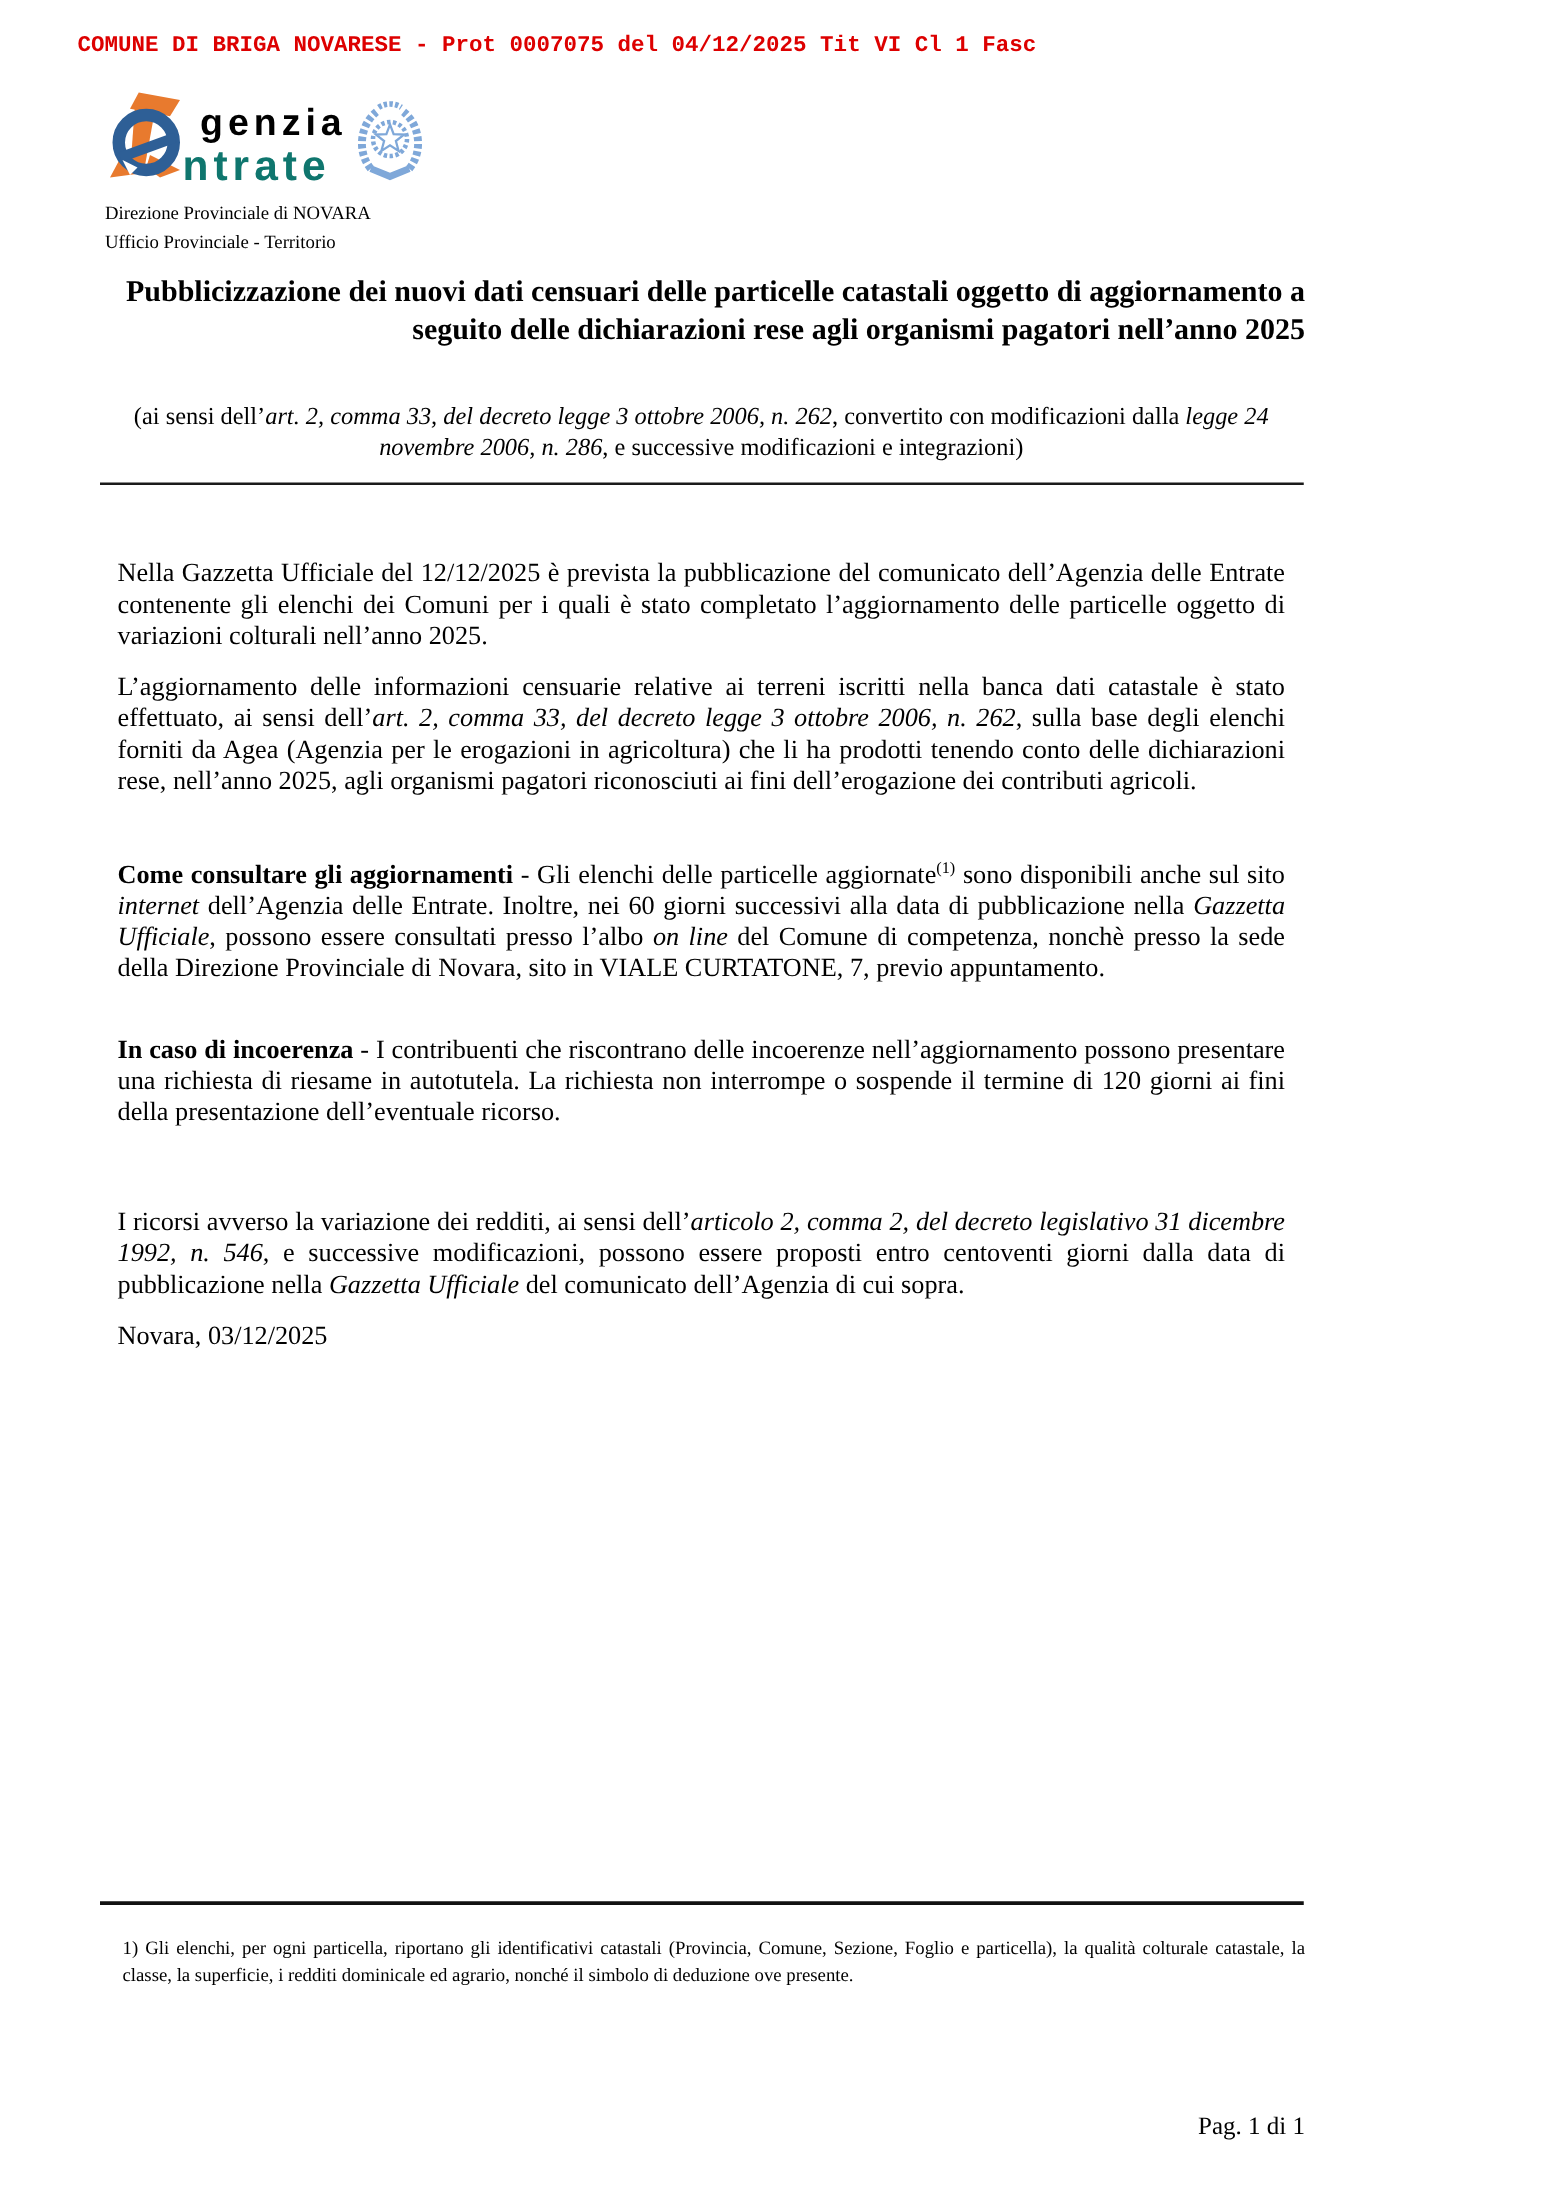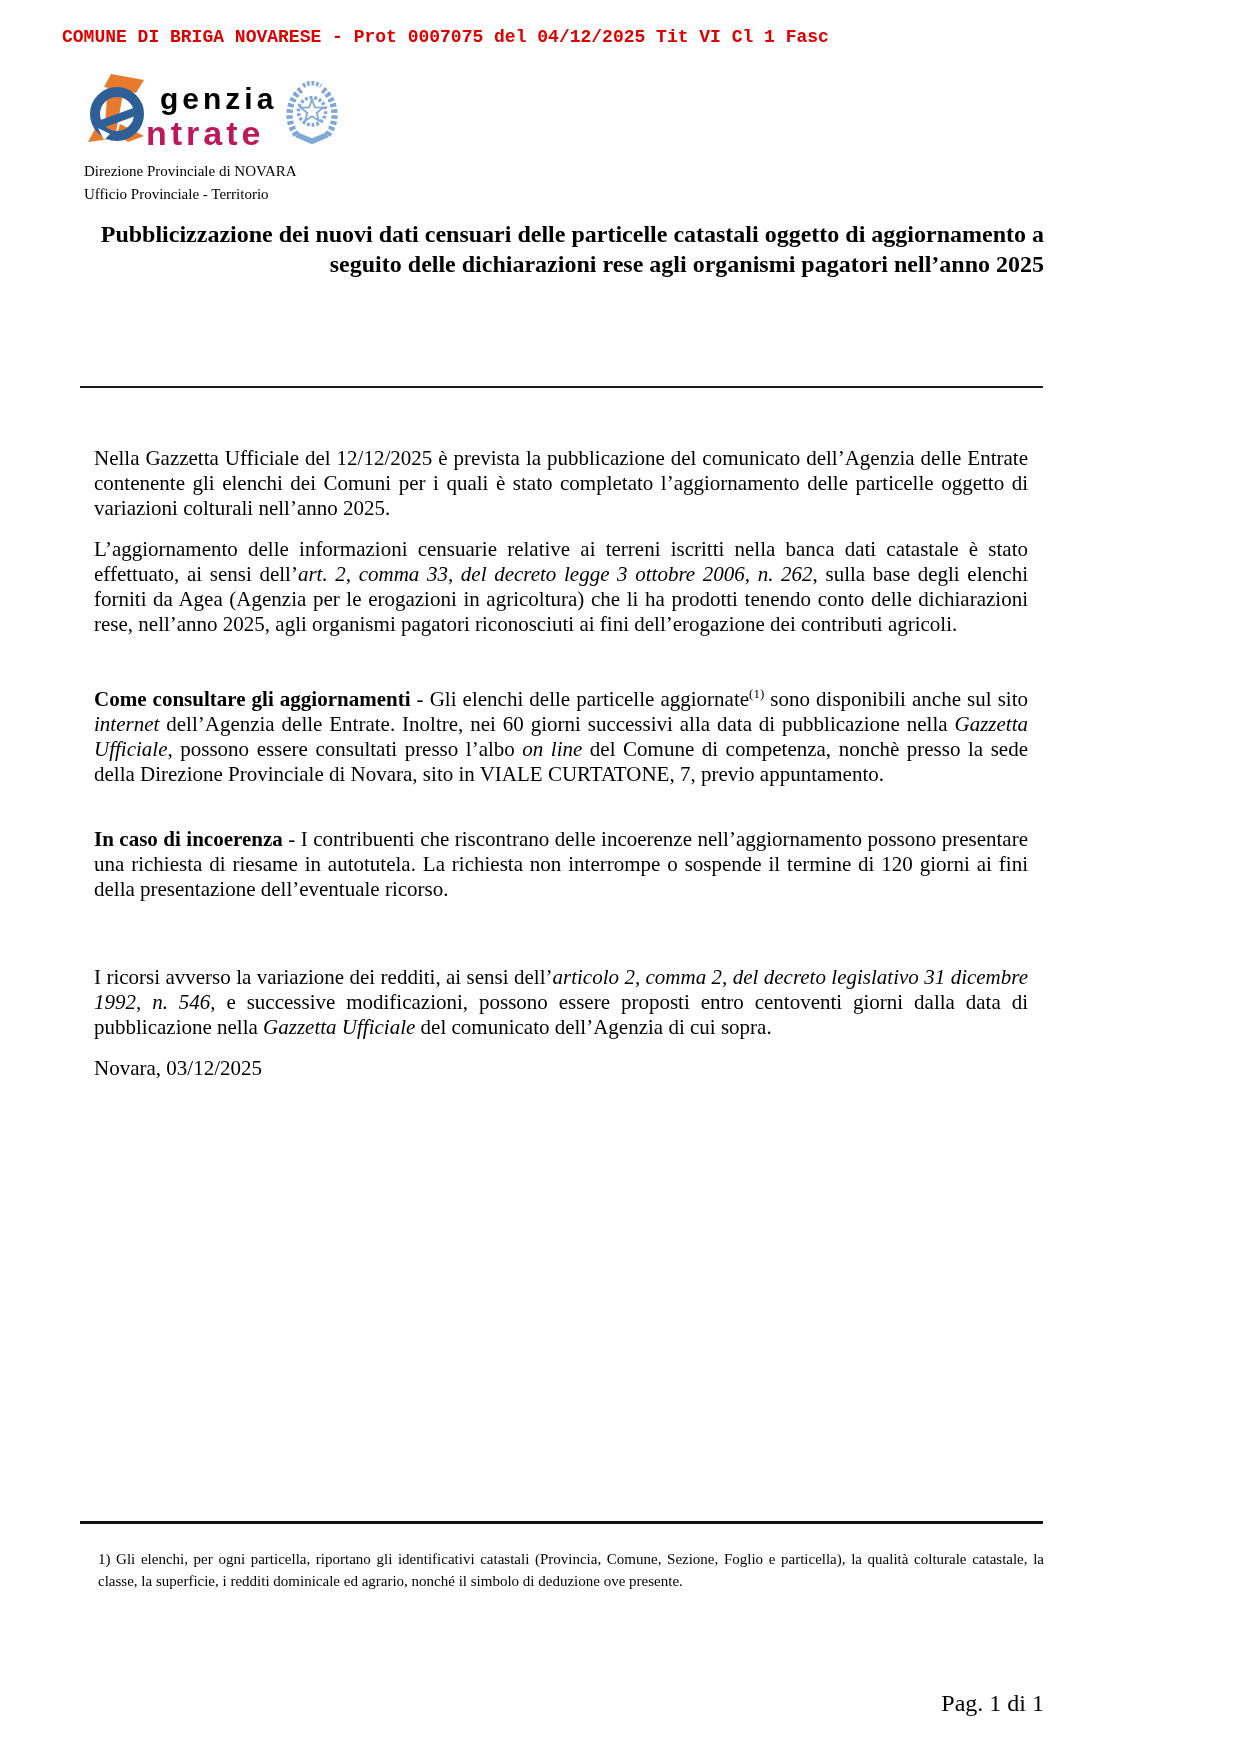--- a/index.html
+++ b/index.html
@@ -102,21 +102,21 @@
     width:946px;
     font-size:15px;
     line-height:21.5px;
     text-align:justify;
   }
   .pagenum{
     position:absolute;
     left:78px; top:1690px;
     width:966px;
     text-align:right;
-    font-size:24px;
+    font-size:20px;
   }
 </style>
 </head>
 <body>
 
 <div class="page">
 
   <div class="protocol" style="color: rgb(221, 0, 0);">COMUNE DI BRIGA NOVARESE - Prot 0007075 del 04/12/2025 Tit VI Cl 1 Fasc</div>
 
   <div class="logo-row">
@@ -124,41 +124,42 @@
       <path d="M20,15 L27,2 L60,8 L52,21 Z" fill="#e87a2e"></path>
       <path d="M24,12 L40,16 L31,66 L20,66 Z" fill="#e87a2e"></path>
       <path d="M26,52 L34,66 L4,70 L12,55 Z" fill="#e87a2e"></path>
       <path d="M36,52 L60,64 L44,70 L33,62 Z" fill="#e87a2e"></path>
       <circle cx="33" cy="42" r="22" fill="none" stroke="#2e5f96" stroke-width="10"></circle>
       <path d="M11,50 L55,34 L57,42 L13,58 Z" fill="#2e5f96"></path>
       <path d="M14,56 L26,62 L20,68 Z" fill="#ffffff"></path>
     </svg>
     <div class="wordmark">
       <div class="w1" style="color: #000000;">genzia</div>
-      <div class="w2" style="color: #be185d;">ntrate</div>
+      <div class="w2" style="color: #0f766e;">ntrate</div>
     </div>
     <svg class="emblem" viewBox="0 0 64 78">
       <g stroke="#7fa8d9" fill="none">
         <path d="M15,62 C3,48 5,24 20,12" stroke-width="7" stroke-dasharray="4 2.5"></path>
         <path d="M49,62 C61,48 59,24 44,12" stroke-width="7" stroke-dasharray="4 2.5"></path>
         <path d="M22,8 C28,4 36,4 42,8" stroke-width="5" stroke-dasharray="3 2"></path>
         <circle cx="32" cy="36" r="15" stroke-width="4" stroke-dasharray="3 2.2"></circle>
         <path d="M15,62 L32,69 L49,62" stroke-width="6"></path>
       </g>
       <path d="M32,23 L35.2,31.6 L44.4,32 L37.2,37.7 L39.6,46.5 L32,41.5 L24.4,46.5 L26.8,37.7 L19.6,32 L28.8,31.6 Z" fill="#ffffff" stroke="#7fa8d9" stroke-width="2"></path>
     </svg>
   </div>
 
   <div class="office">
     <div>Direzione Provinciale di NOVARA</div>
     <div>Ufficio Provinciale - Territorio</div>
   </div>
 
   <h1 class="doc-title">Pubblicizzazione dei nuovi dati censuari delle particelle catastali oggetto di aggiornamento a seguito delle dichiarazioni rese agli organismi pagatori nell’anno 2025</h1>
 
+  <div class="doc-subtitle"><span>(ai sensi dell’</span><span style="font-style: italic;">art. 2, comma 33, del decreto legge 3 ottobre 2006, n. 262</span><span>, convertito con modificazioni dalla </span><span style="font-style: italic;">legge 24 novembre 2006, n. 286</span><span>, e successive modificazioni e integrazioni)</span></div>
 
   <div class="rule"></div>
 
   <div class="body-block">
     <p class="p1"><span>Nella Gazzetta Ufficiale del 12/12/2025 è prevista la pubblicazione del comunicato dell’Agenzia delle Entrate contenente gli elenchi dei Comuni per i quali è stato completato l’aggiornamento delle particelle oggetto di variazioni colturali nell’anno 2025.</span></p>
     <p class="p2"><span>L’aggiornamento delle informazioni censuarie relative ai terreni iscritti nella banca dati catastale è stato effettuato, ai sensi dell’</span><span style="font-style: italic;">art. 2, comma 33, del decreto legge 3 ottobre 2006, n. 262</span><span>, sulla base degli elenchi forniti da Agea (Agenzia per le erogazioni in agricoltura) che li ha prodotti tenendo conto delle dichiarazioni rese, nell’anno 2025, agli organismi pagatori riconosciuti ai fini dell’erogazione dei contributi agricoli.</span></p>
     <p class="p3"><span style="font-weight: bold;">Come consultare gli aggiornamenti</span><span> - Gli elenchi delle particelle aggiornate</span><sup>(1)</sup><span> sono disponibili anche sul sito </span><span style="font-style: italic;">internet</span><span> dell’Agenzia delle Entrate. Inoltre, nei 60 giorni successivi alla data di pubblicazione nella </span><span style="font-style: italic;">Gazzetta Ufficiale</span><span>, possono essere consultati presso l’albo </span><span style="font-style: italic;">on line</span><span> del Comune di competenza, nonchè presso la sede della Direzione Provinciale di Novara, sito in VIALE CURTATONE, 7, previo appuntamento.</span></p>
     <p class="p4"><span style="font-weight: bold;">In caso di incoerenza</span><span> - I contribuenti che riscontrano delle incoerenze nell’aggiornamento possono presentare una richiesta di riesame in autotutela. La richiesta non interrompe o sospende il termine di 120 giorni ai fini della presentazione dell’eventuale ricorso.</span></p>
     <p class="p5"><span>I ricorsi avverso la variazione dei redditi, ai sensi dell’</span><span style="font-style: italic;">articolo 2, comma 2, del decreto legislativo 31 dicembre 1992, n. 546</span><span>, e successive modificazioni, possono essere proposti entro centoventi giorni dalla data di pubblicazione nella </span><span style="font-style: italic;">Gazzetta Ufficiale</span><span> del comunicato dell’Agenzia di cui sopra.</span></p>
     <p class="date-line">Novara, 03/12/2025</p>

